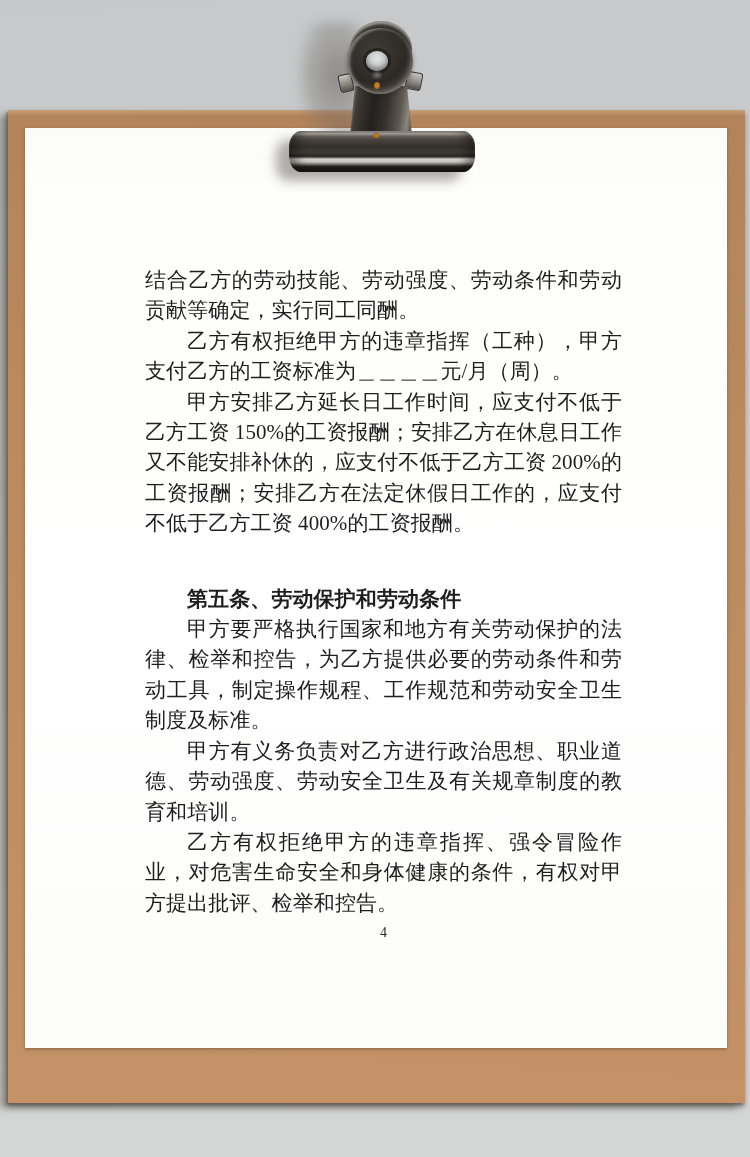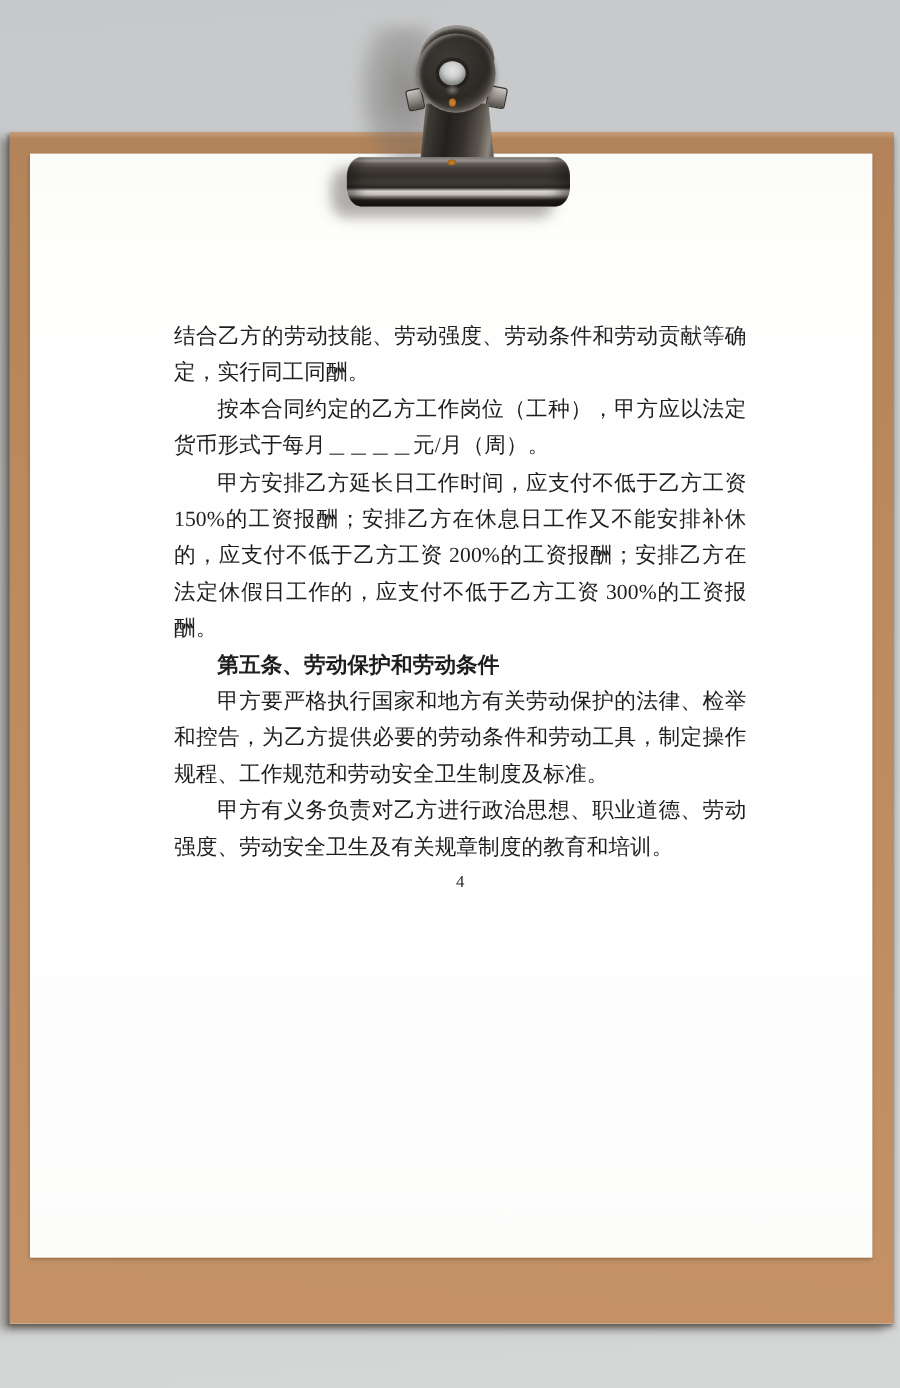--- a/index.html
+++ b/index.html
@@ -32,29 +32,29 @@
   .paper {
     position: absolute; left: 17px; top: 18px; width: 702px; height: 920px;
     background: linear-gradient(180deg, #fbfbfa 0%, #fefefd 8%, #ffffff 60%, #fcfcfb 100%);
     box-shadow: 0 1px 2px rgba(80, 60, 40, 0.35), 0 2px 4px rgba(80, 60, 40, 0.18);
     padding: 137px 105px 0 120px;
     color: #1f1f1f;
   }
   .text-block { width: 477px; }
   .para {
     margin: 0;
-    font-size: 18px;
+    font-size: 21px;
     line-height: 30.4px;
     text-align: justify;
     text-indent: 2em;
     letter-spacing: 0.1px;
     color: #1e1e1e;
   }
   .para.no-indent { text-indent: 0; }
-  .para.heading { font-weight: 700; }
+  .para.heading { font-weight: 700; margin-top: 45px; }
   .page-number {
     margin-top: 7px;
     text-align: center;
     font-size: 14px;
     color: #2a2a2a;
   }
 
   
   .clip { position: absolute; inset: 0; pointer-events: none; }
 
@@ -138,33 +138,34 @@
 <div class="scene">
 
   <div class="wall"></div>
 
   <div class="board">
     <div class="paper">
       <div class="text-block">
 
           <p class="para no-indent">结合乙方的劳动技能、劳动强度、劳动条件和劳动贡献等确定，实行同工同酬。</p>
 
-          <p class="para">按本合同约定的乙方工作岗位（工种），甲方应以法定货币形式于每月＿＿＿＿元/月（周）。</p>
+          <p class="para">乙方有权拒绝甲方的违章指挥（工种），甲方支付乙方的工资标准为＿＿＿＿元/月（周）。</p>
 
 
 
 
-          <p class="para">甲方安排乙方延长日工作时间，应支付不低于乙方工资 150%的工资报酬；安排乙方在休息日工作又不能安排补休的，应支付不低于乙方工资 200%的工资报酬；安排乙方在法定休假日工作的，应支付不低于乙方工资 300%的工资报酬。</p>
+          <p class="para">甲方安排乙方延长日工作时间，应支付不低于乙方工资 150%的工资报酬；安排乙方在休息日工作又不能安排补休的，应支付不低于乙方工资 200%的工资报酬；安排乙方在法定休假日工作的，应支付不低于乙方工资 400%的工资报酬。</p>
 
           <p class="para heading">第五条、劳动保护和劳动条件</p>
 
           <p class="para">甲方要严格执行国家和地方有关劳动保护的法律、检举和控告，为乙方提供必要的劳动条件和劳动工具，制定操作规程、工作规范和劳动安全卫生制度及标准。</p>
 
           <p class="para">甲方有义务负责对乙方进行政治思想、职业道德、劳动强度、劳动安全卫生及有关规章制度的教育和培训。</p>
 
+          <p class="para">乙方有权拒绝甲方的违章指挥、强令冒险作业，对危害生命安全和身体健康的条件，有权对甲方提出批评、检举和控告。</p>
         </div>
       <div class="page-number">4</div>
     </div>
   </div>
 
   <div class="clip">
     <div class="clip-wall-shadow"></div>
     <div class="clip-neck-shadow"></div>
     <div class="clip-back-rim"></div>
     <div class="clip-lever left"></div>

